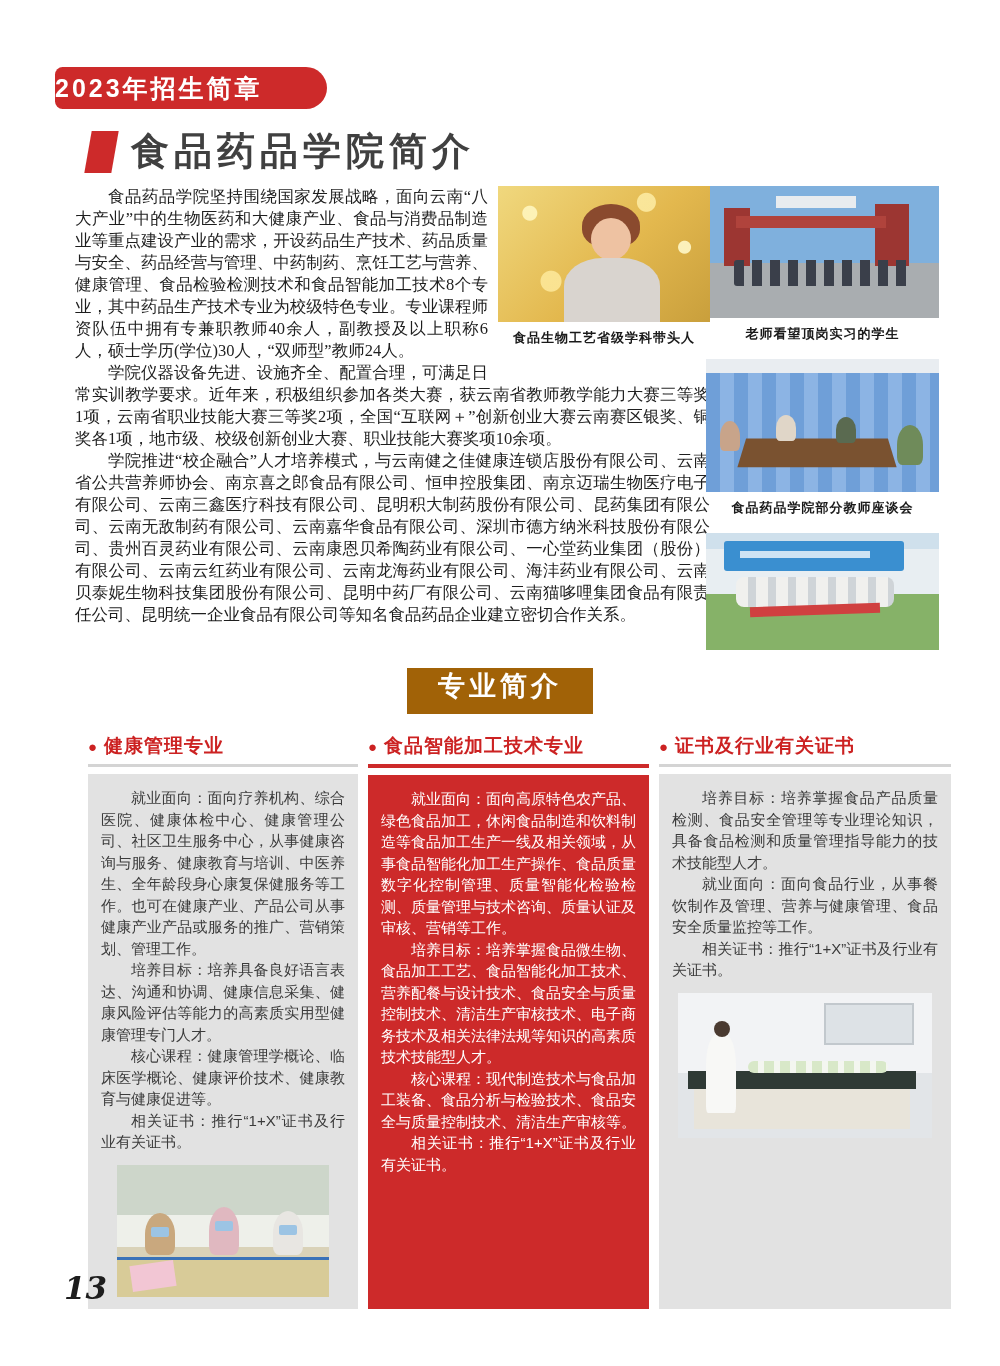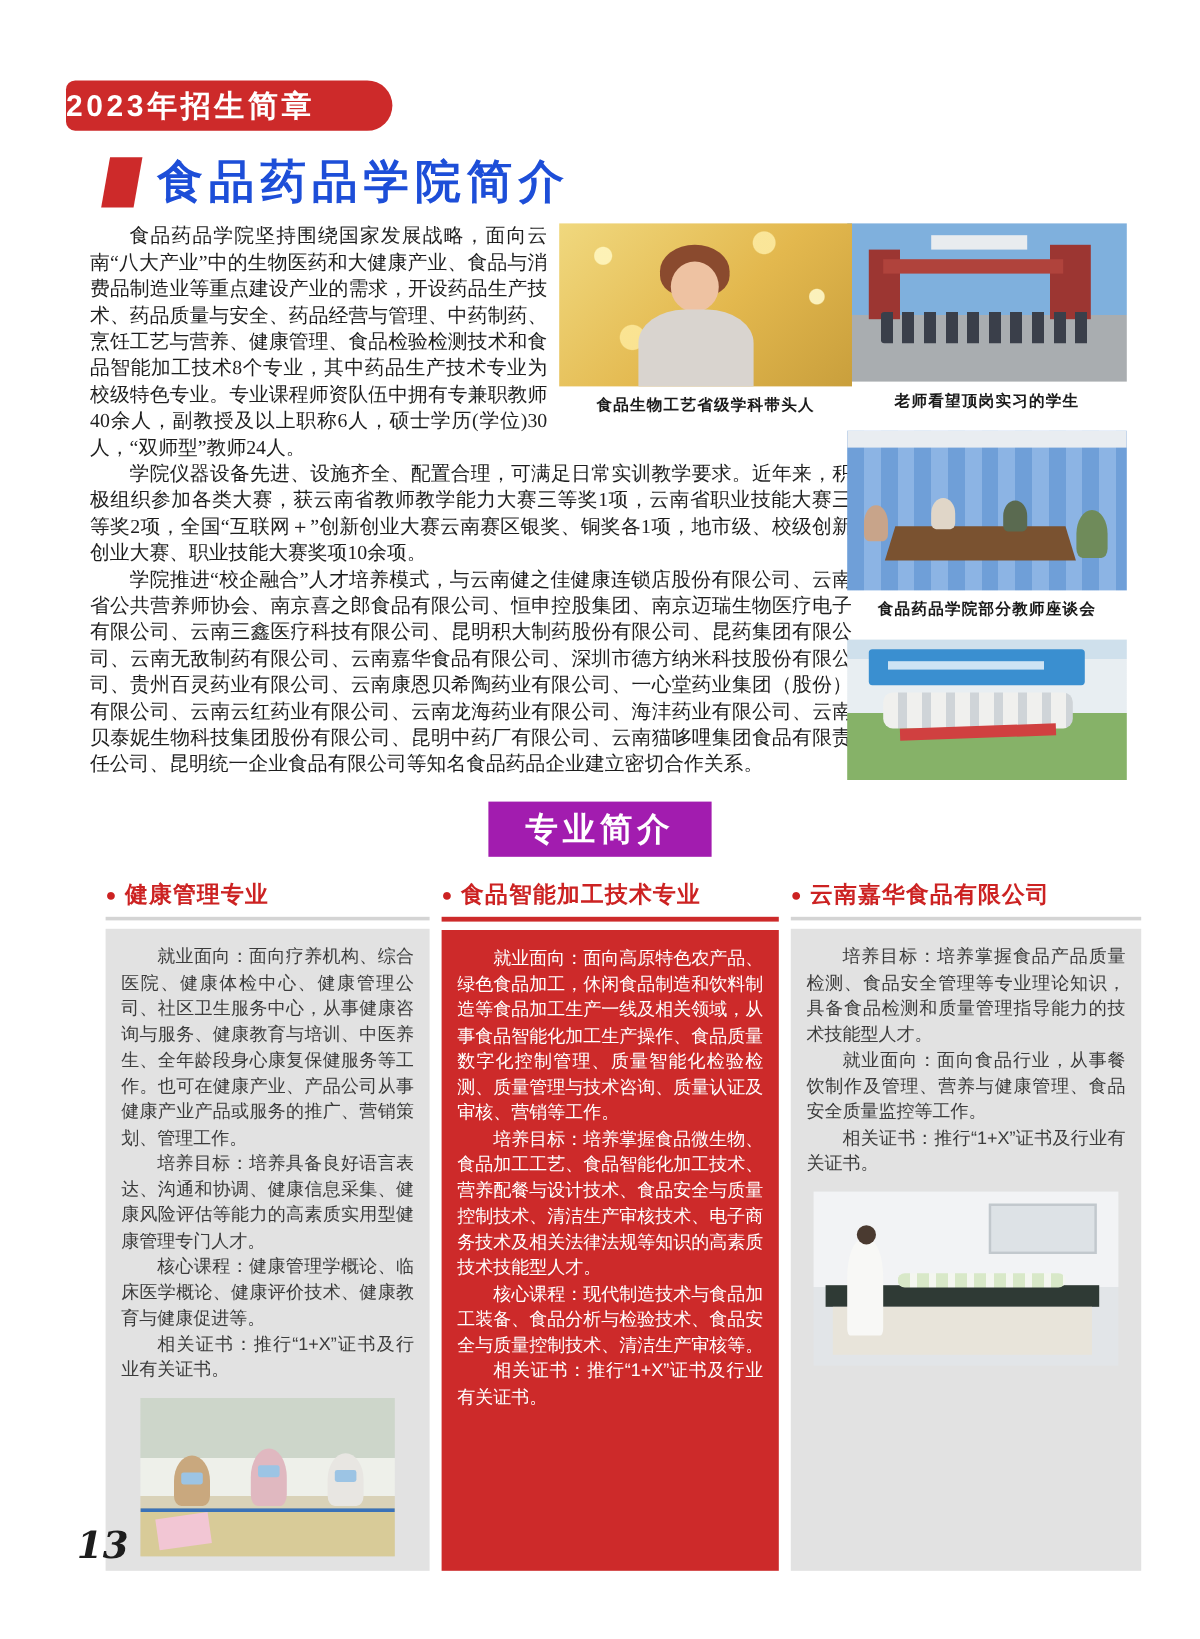--- a/index.html
+++ b/index.html
@@ -16,31 +16,31 @@
     display:flex; align-items:center; 
     color:#ffffff; font-size:25px; font-weight:bold; letter-spacing:3px;
   }
   
   .title-row { position:absolute; left:88px; top:126px; display:flex; align-items:center; }
   .title-glyph {
     width:27px; height:42px; background:#cd2a2a; margin-right:16px;
     transform:skewX(-10deg);
   }
   .page-title {
-    color:#1d4ed8; font-size:38px; font-weight:bold; letter-spacing:5px;text-align:right;
+    color:#404040; font-size:38px; font-weight:bold; letter-spacing:5px;text-align:right;
   }
   
   .intro {
     position:absolute; left:75px; top:186px; width:880px; height:466px;
     padding-right:245px; overflow:hidden;
     font-family:"Liberation Serif","DejaVu Serif",serif;
     font-size:16.5px; line-height:22px; text-align:justify; color:#1e1e1e;
   }
   .intro p { text-indent:2em; }
-  .float-photo { float:right; width:244px; margin:0 0 18px 10px; }
+  .float-photo { float:right; width:212px; margin:0 0 18px 10px; }
   .right-rail { position:absolute; right:16px; top:0; width:233px; }
   .caption {
     font-family:"Liberation Sans",sans-serif;
     font-size:13px; font-weight:bold; color:#1a1a1a;
     text-align:center; margin-top:5px; letter-spacing:1px;
   }
   .rail-item { margin-bottom:14px; }
   
   .ph { position:relative; width:100%; overflow:hidden; }
   
@@ -95,22 +95,22 @@
   .ph6 .hood { position:absolute; right:18px; top:10px; width:90px; height:42px; background:#dde2e6; border:2px solid #c2c8cd; }
   .ph6 .bench { position:absolute; left:10px; top:78px; width:228px; height:18px; background:#2f3a35; }
   .ph6 .benchbase { position:absolute; left:16px; top:96px; width:216px; height:40px; background:#e8e4da; }
   .ph6 .coat { position:absolute; left:28px; top:40px; width:30px; height:80px; border-radius:40% 40% 8% 8%; background:#f8f8f6; }
   .ph6 .head { position:absolute; left:36px; top:28px; width:16px; height:16px; border-radius:50%; background:#4a3a30; }
   .ph6 .produce { position:absolute; left:70px; top:68px; width:140px; height:12px; border-radius:6px;
     background:repeating-linear-gradient(90deg,#d8e8c8 0 10px,#f4f6f0 10px 16px); }
   
   .section-banner {
     position:absolute; left:50%; top:668px; transform:translateX(-50%);
-    width:186px; height:46px; background:#a21caf;
-    display:flex; align-items:center; justify-content:center;
+    width:186px; height:46px; background:#a16207;
+    display:flex; align-items:flex-start; justify-content:center;
     color:#ffffff; font-size:27px; font-weight:bold; letter-spacing:4px;
   }
   
   .majors { position:absolute; left:88px; top:733px; width:863px; display:flex; gap:10px; align-items:stretch; }
   .major-col { display:flex; flex-direction:column; }
   .major-col.c1 { width:270px; }
   .major-col.c2 { width:281px; }
   .major-col.c3 { width:292px; }
   .major-head { display:flex; align-items:center; height:26px; }
   .bullet { color:#cc2222; font-size:15px; margin-right:7px; line-height:1; }
@@ -239,21 +239,21 @@
         <p>就业面向：面向高原特色农产品、绿色食品加工，休闲食品制造和饮料制造等食品加工生产一线及相关领域，从事食品智能化加工生产操作、食品质量数字化控制管理、质量智能化检验检测、质量管理与技术咨询、质量认证及审核、营销等工作。</p>
         <p>培养目标：培养掌握食品微生物、食品加工工艺、食品智能化加工技术、营养配餐与设计技术、食品安全与质量控制技术、清洁生产审核技术、电子商务技术及相关法律法规等知识的高素质技术技能型人才。</p>
         <p>核心课程：现代制造技术与食品加工装备、食品分析与检验技术、食品安全与质量控制技术、清洁生产审核等。</p>
         <p>相关证书：推行“1+X”证书及行业有关证书。</p>
       </div>
     </div>
 
     <div class="major-col c3">
       <div class="major-head">
         <span class="bullet">●</span>
-        <span class="major-title">云南嘉华食品有限公司</span>
+        <span class="major-title">证书及行业有关证书</span>
       </div>
       <div class="head-rule gray"></div>
       <div class="major-box gray">
         <p>培养目标：培养掌握食品产品质量检测、食品安全管理等专业理论知识，具备食品检测和质量管理指导能力的技术技能型人才。</p>
         <p>就业面向：面向食品行业，从事餐饮制作及管理、营养与健康管理、食品安全质量监控等工作。</p>
         <p>相关证书：推行“1+X”证书及行业有关证书。</p>
         <div class="box-photo w3">
           <div class="ph ph6">
             <div class="hood"></div>
             <div class="bench"></div>

